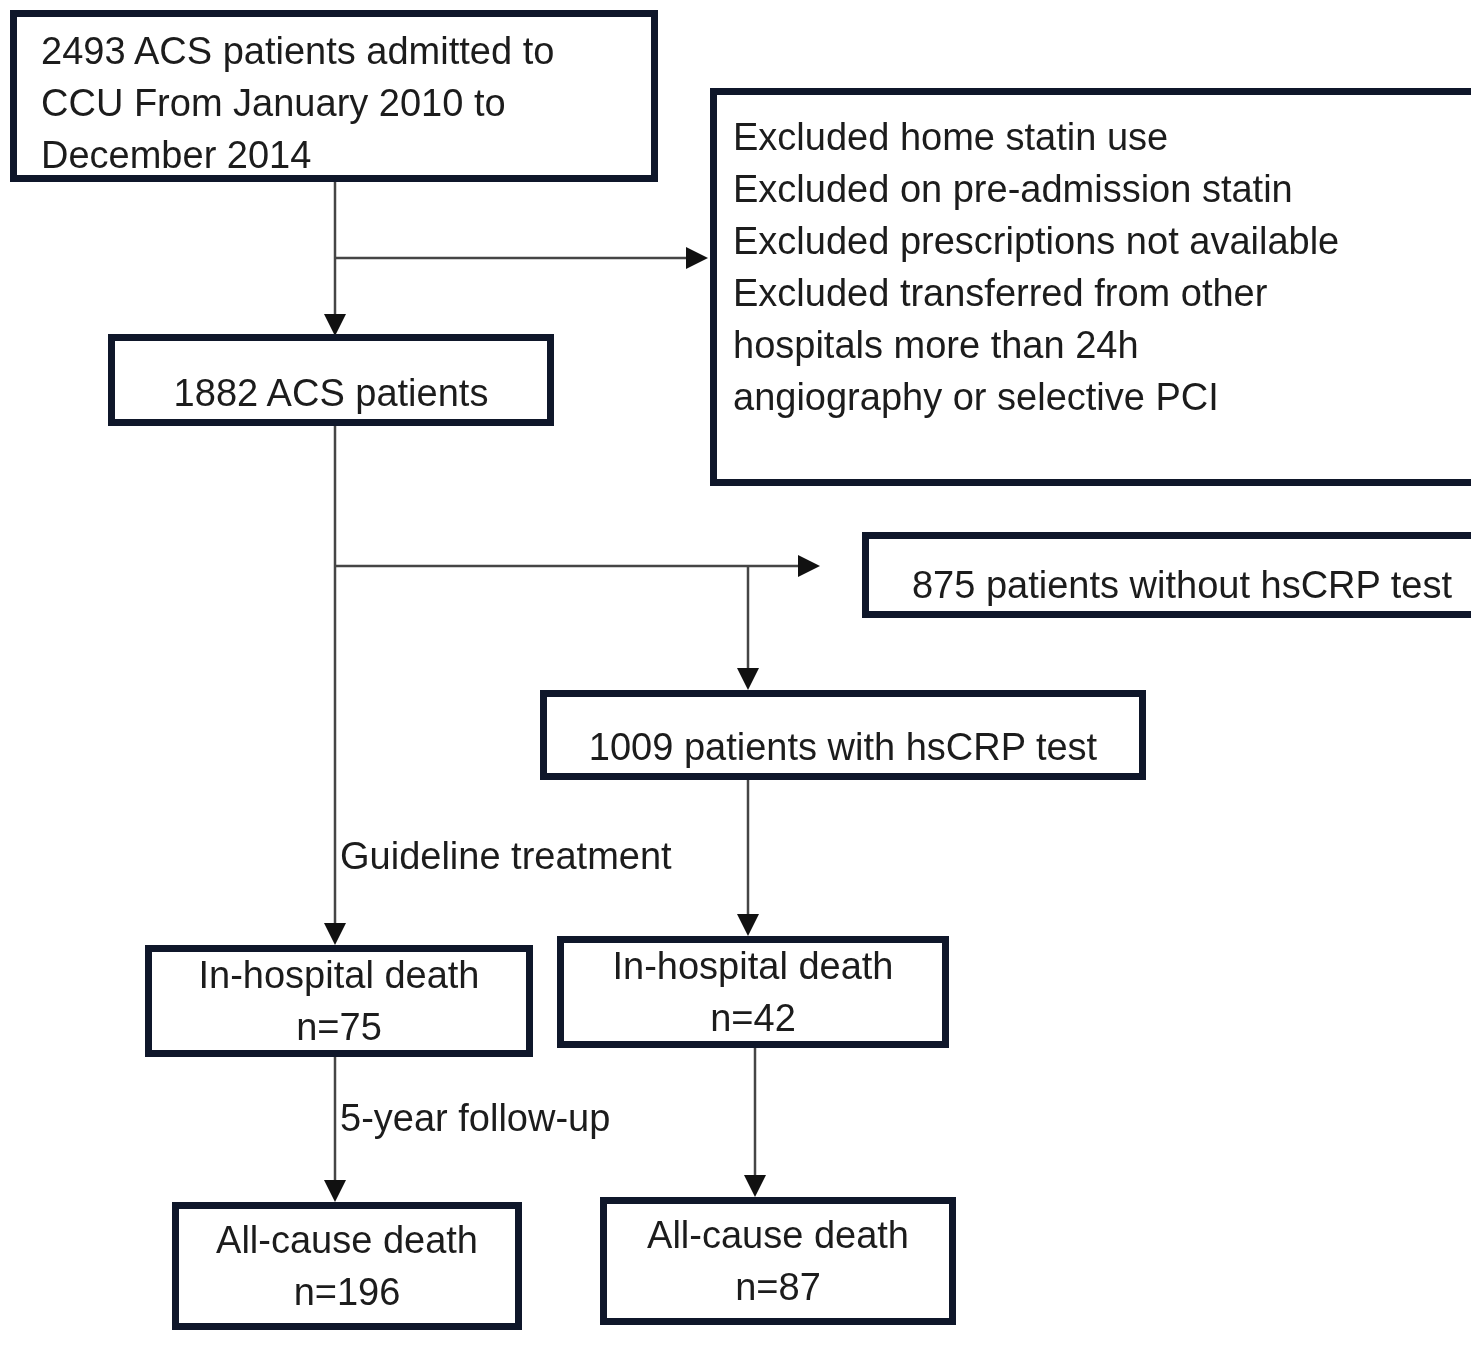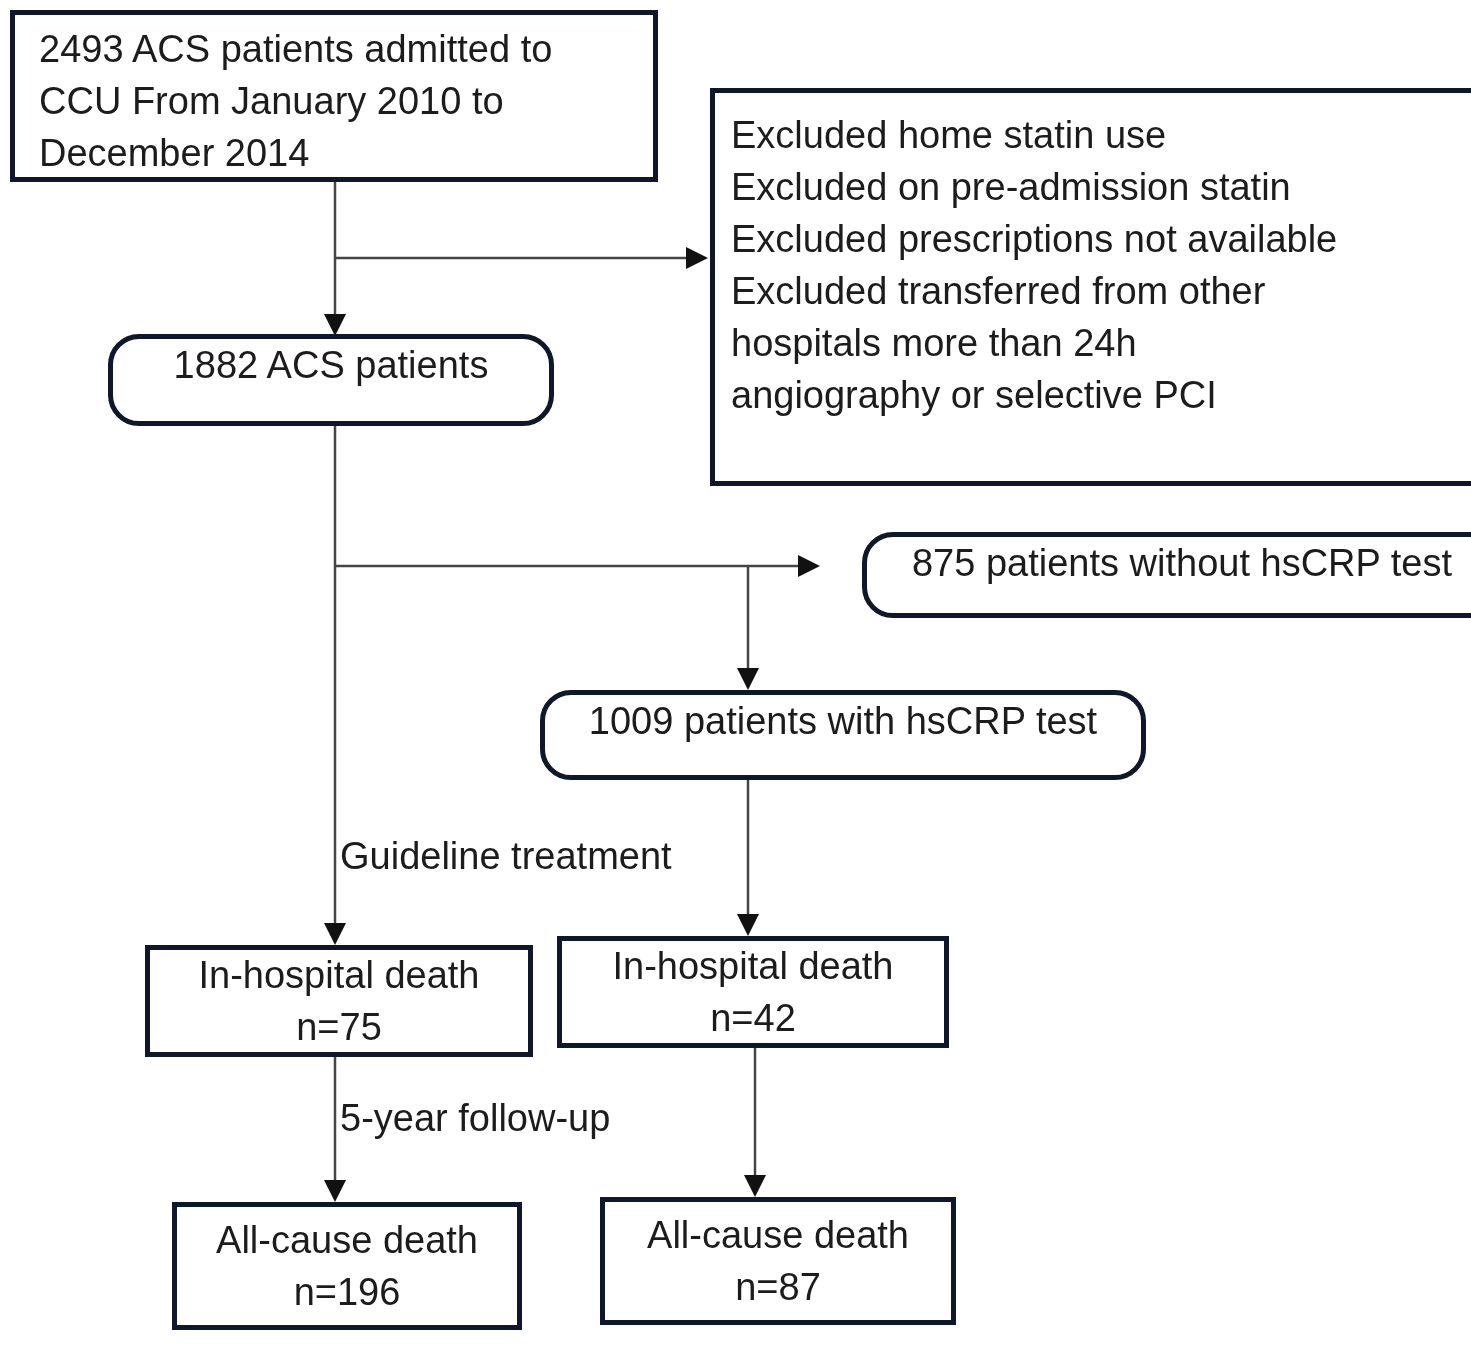--- a/index.html
+++ b/index.html
@@ -28,31 +28,30 @@
     stroke-width: 2.5;
   }
   .connectors polygon {
     fill: #111111;
     stroke: none;
   }
   .box {
     position: absolute;
     box-sizing: border-box;
     background: #ffffff;
-    border: 5px solid #0f172a;
+    border: 7px solid #0f172a;
     font-size: 38px;
     line-height: 52px;
     color: #1c1c1c;
   }
   .box.center-one {
     display: flex;
-    align-items: flex-start;
+    align-items: flex-end;
     justify-content: center;
     text-align: center;
-    border-radius: 31px;
   }
   .box.center-two {
     display: flex;
     flex-direction: column;
     align-items: center;
     justify-content: center;
     text-align: right;
   }
   .box.para {
     padding: 8px 10px 0 24px;

